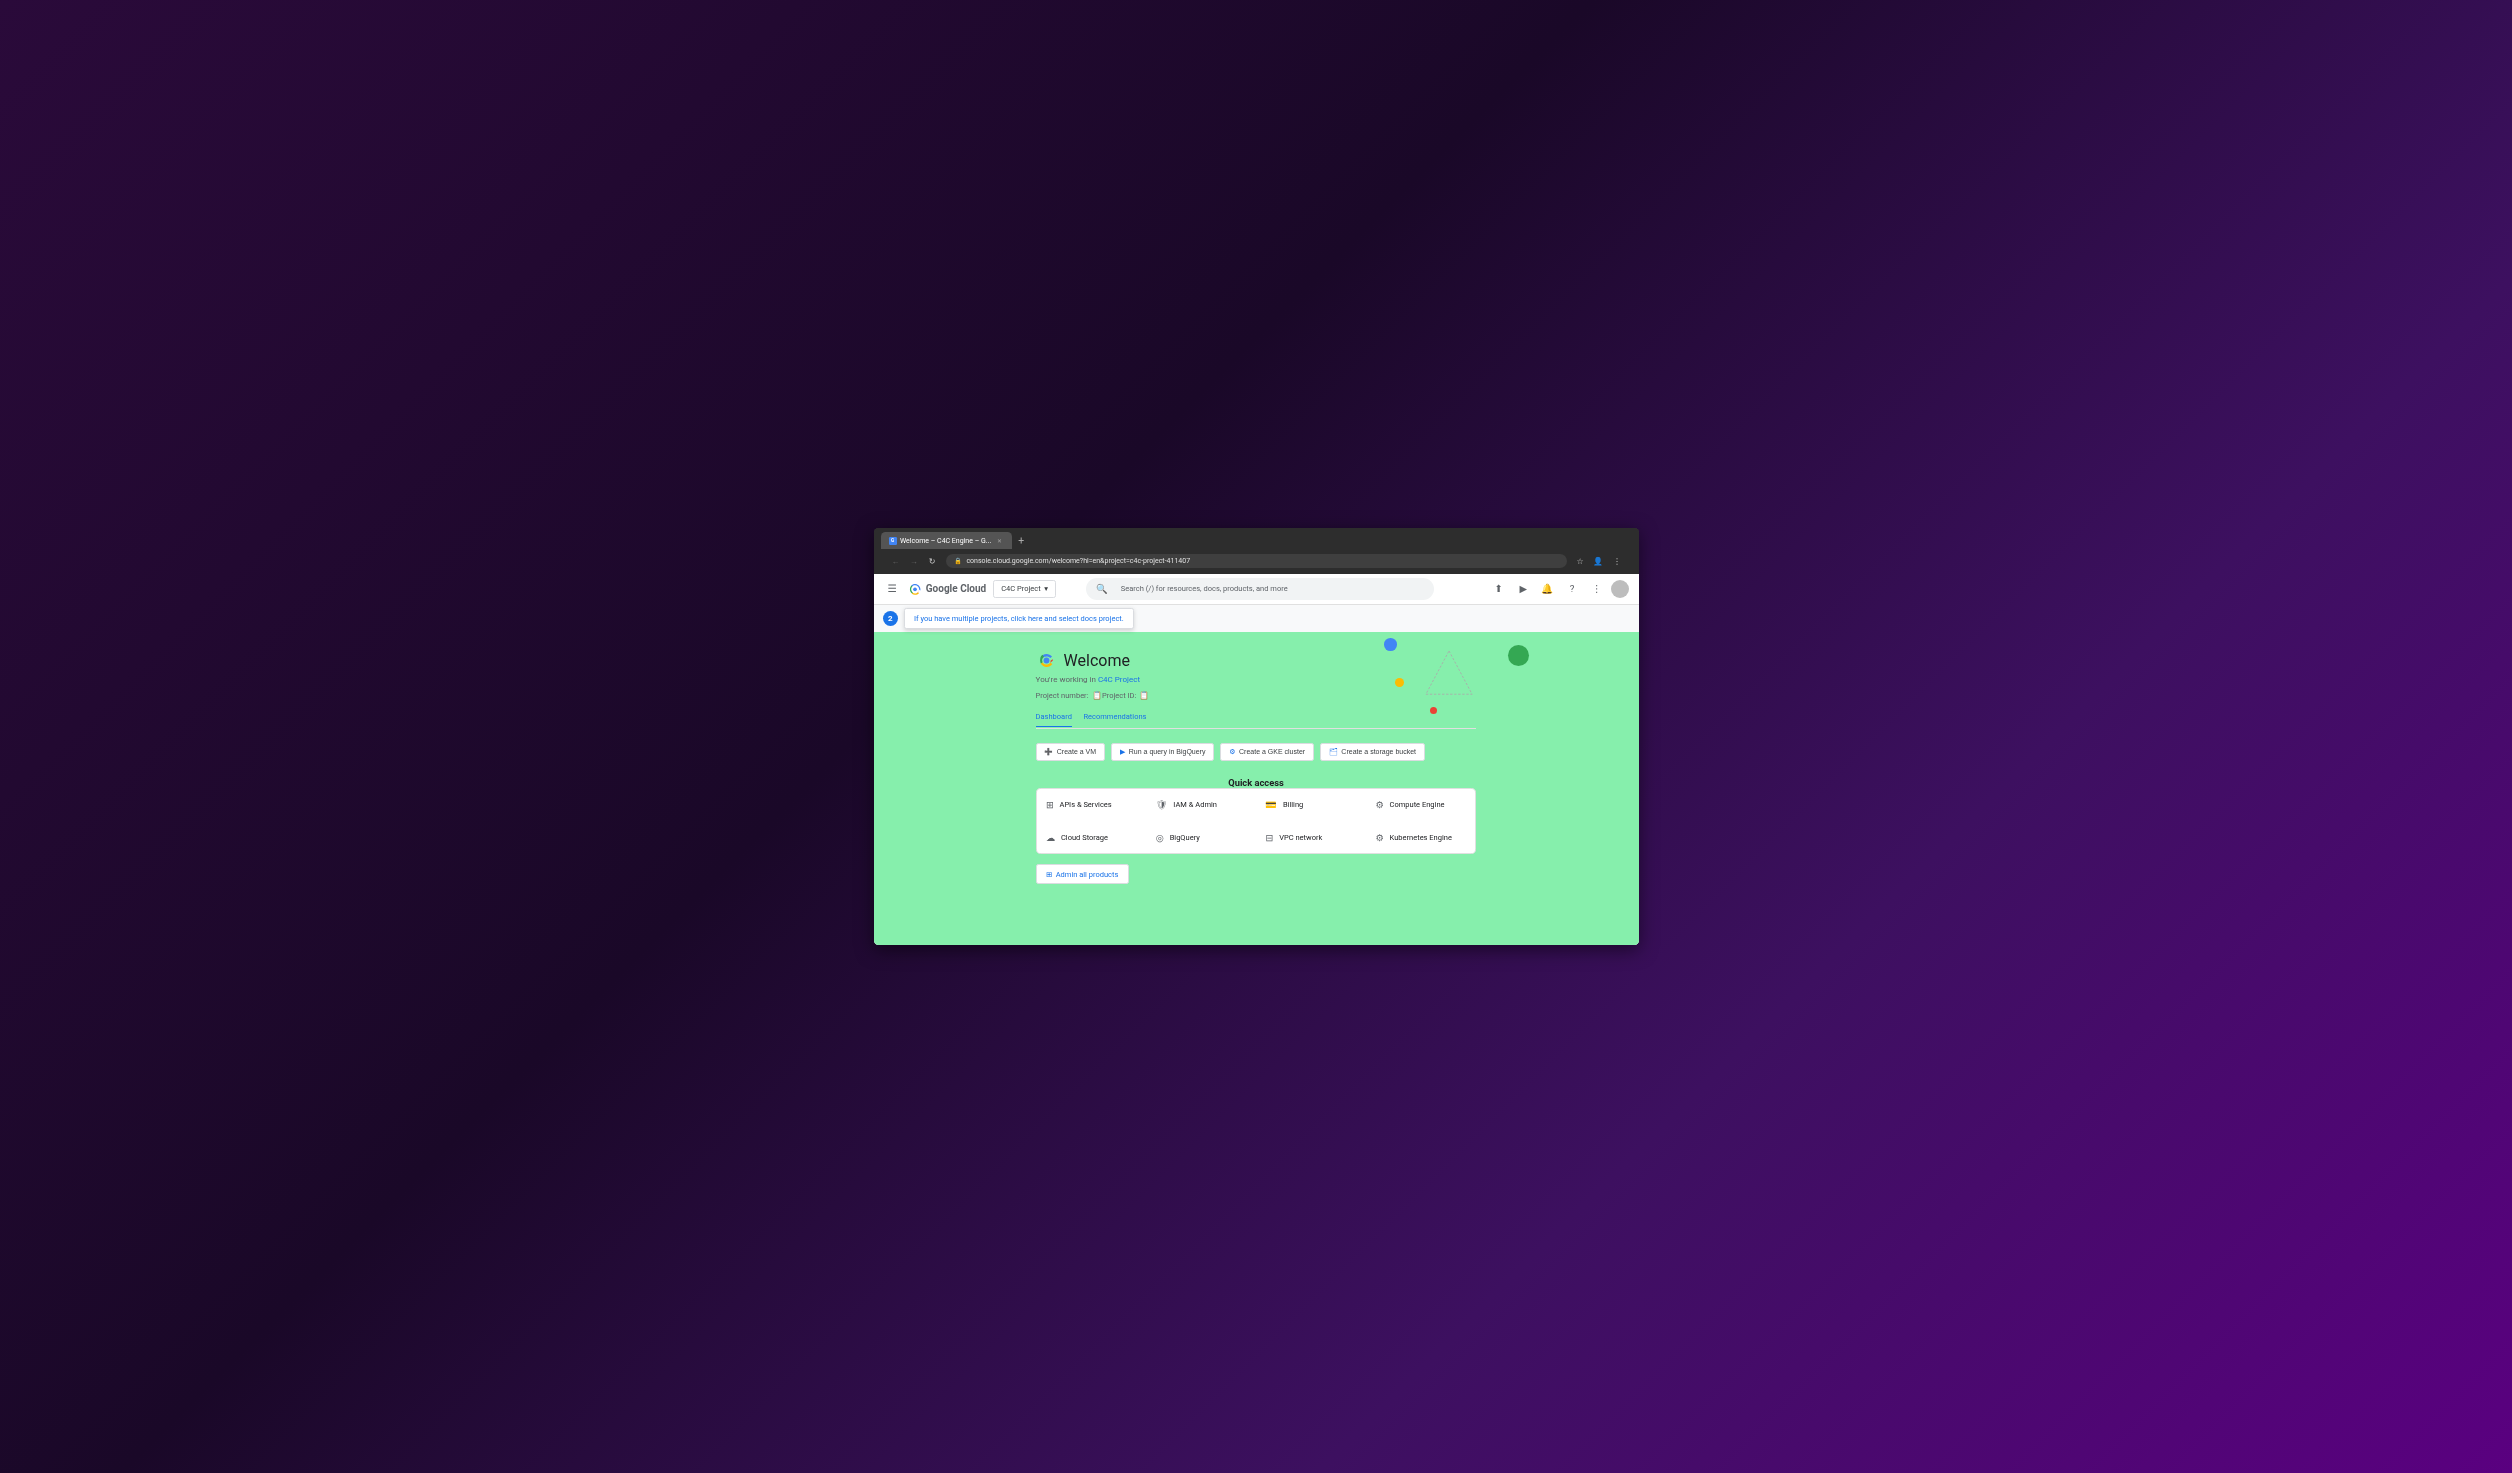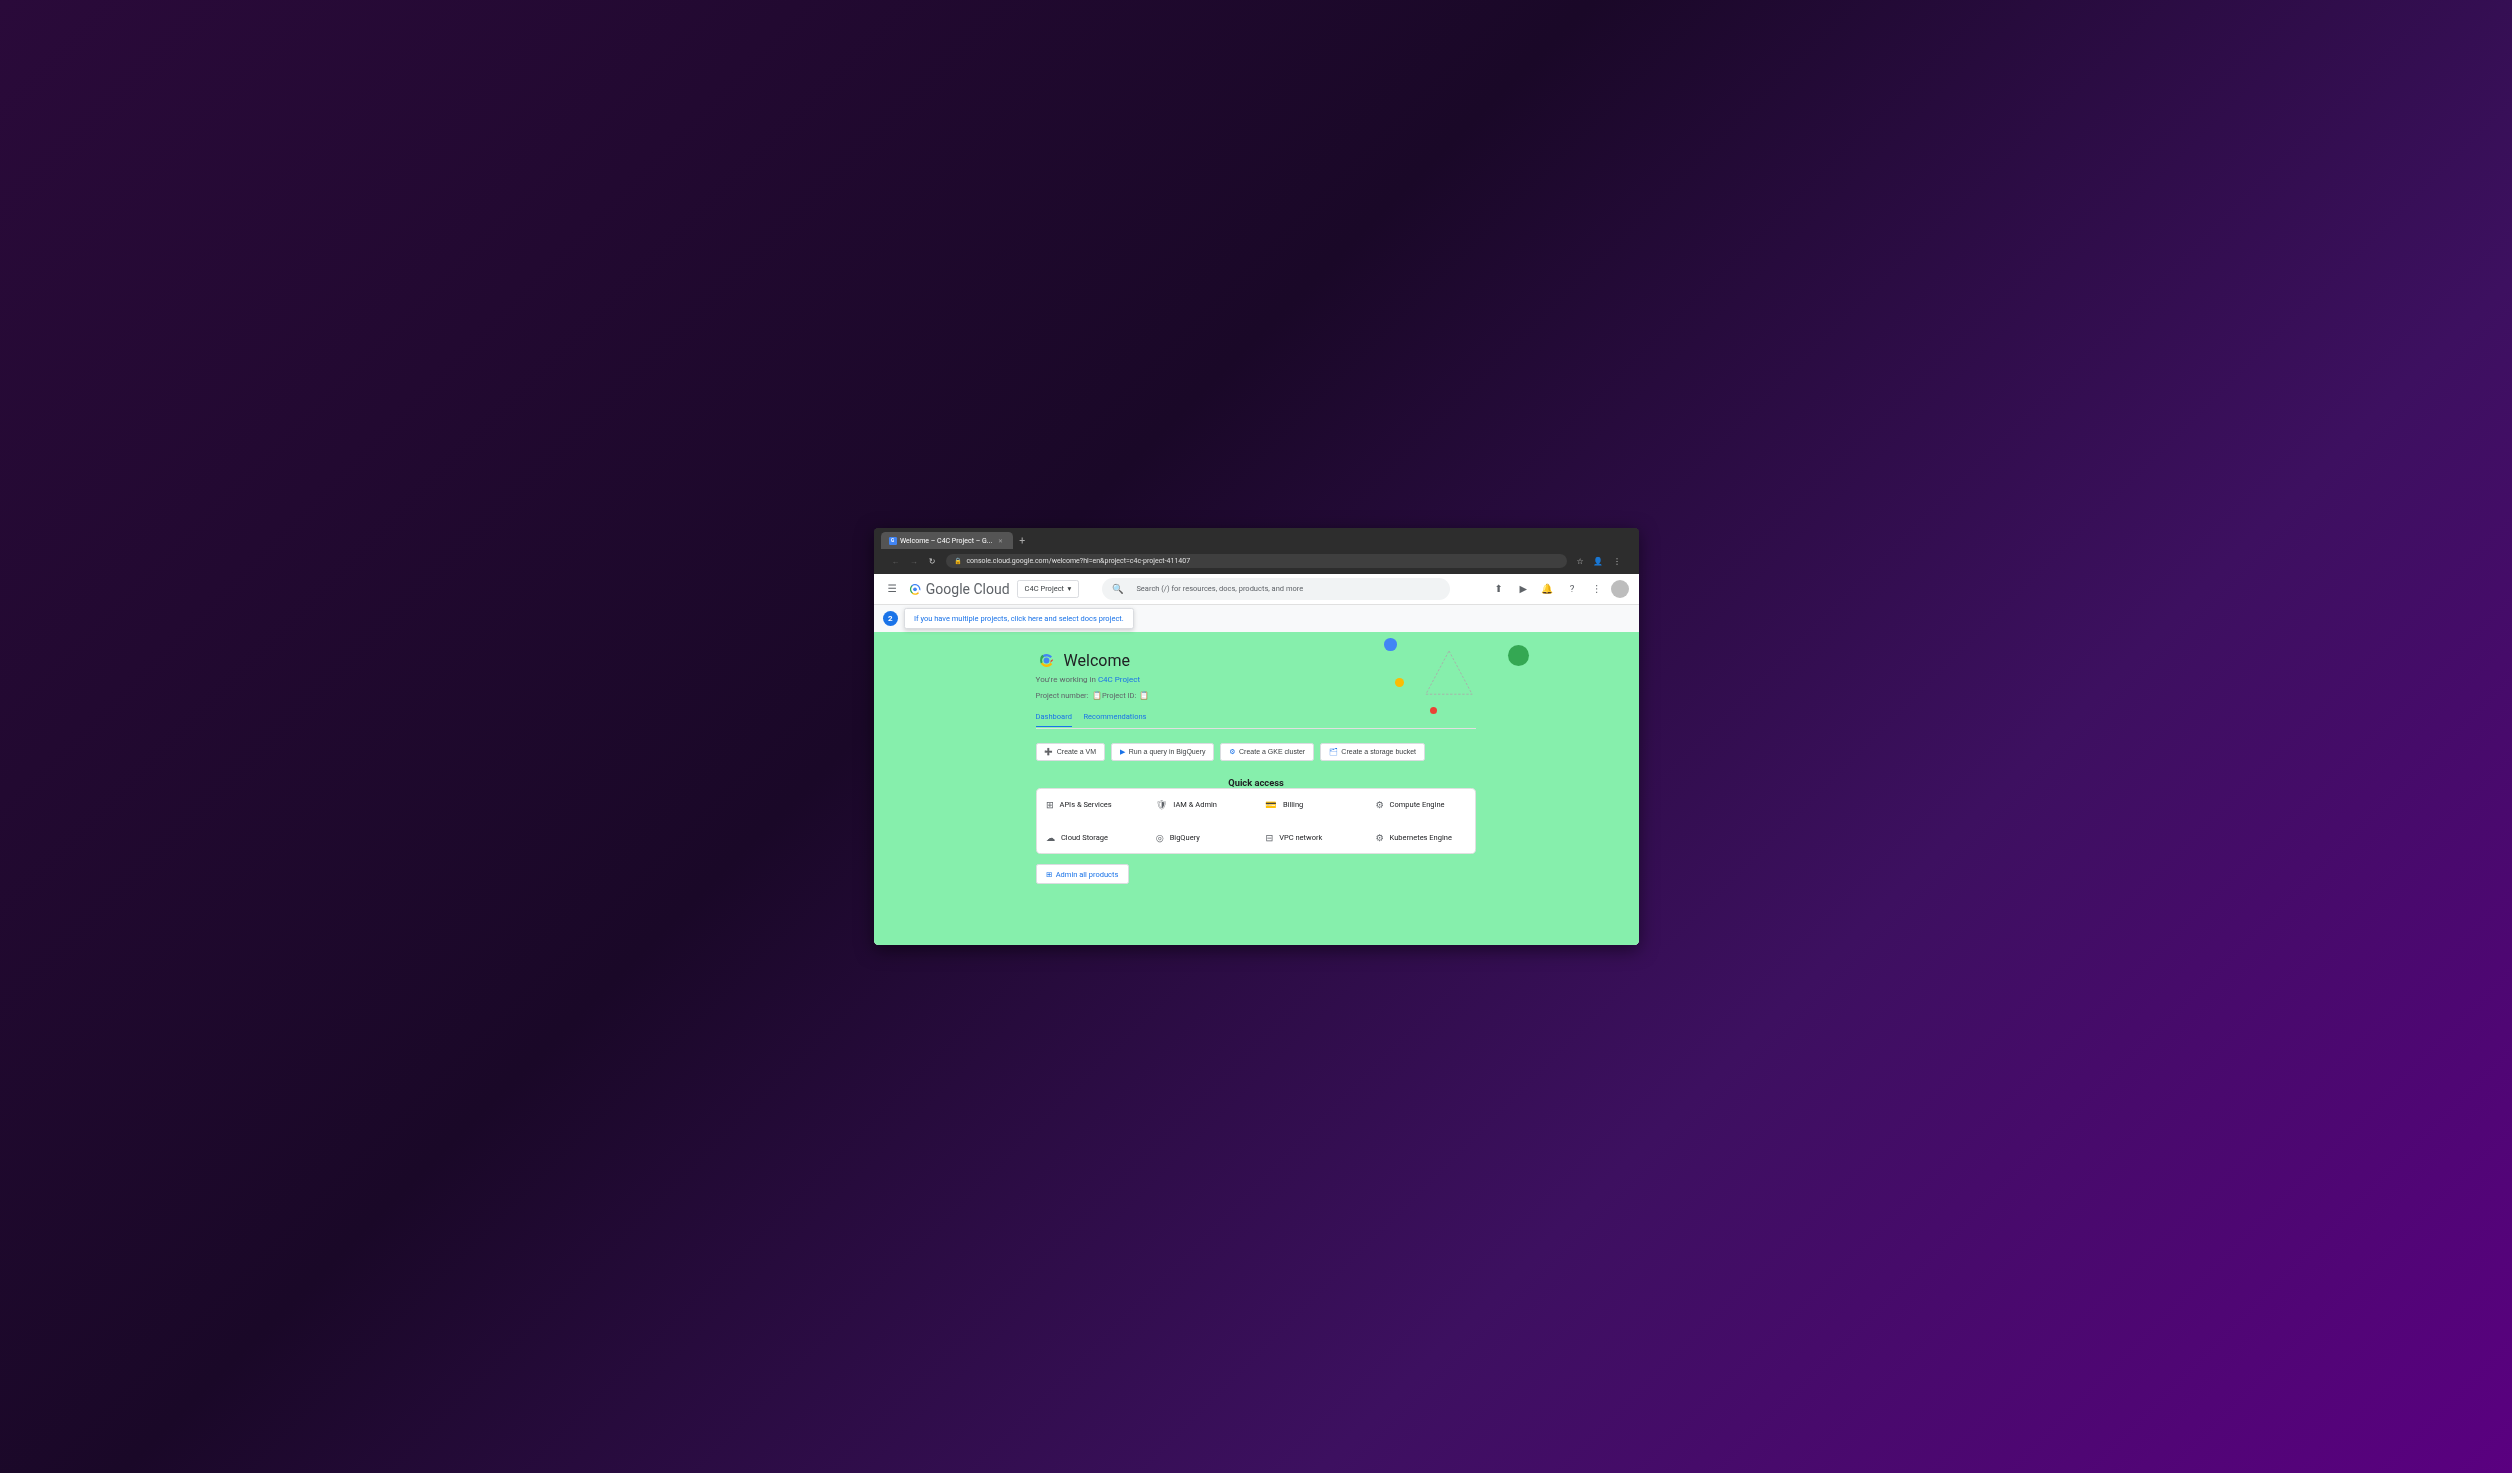--- a/index.html
+++ b/index.html
@@ -145,23 +145,23 @@
     .gcp-logo {
       display: flex;
       align-items: center;
       gap: 3.5px;
       cursor: pointer;
     }
     .gcp-logo-icon {
       width: 14px; height: 14px;
     }
     .gcp-logo-text {
-      font-size: 14px;
-      color: #5f6368;
-      font-weight: 400;
+      font-size: 10px;
+      color: #5f6368;
+      font-weight: 700;
       white-space: nowrap;
     }
     .project-selector {
       background: #fff;
       border: 0.6px solid #dadce0;
       border-radius: 2.3px;
       padding: 3.5px 7px;
       display: flex;
       align-items: center;
       gap: 3.5px;
@@ -420,21 +420,21 @@
 </head>
 <body>
 
 <div class="browser-window">
 
   <div class="browser-chrome">
 
     <div class="tab-bar">
       <div class="browser-tab active">
         <div class="tab-favicon">G</div>
-        <span>Welcome – C4C Project – G...</span>
+        <span>Welcome – C4C Engine – G...</span>
         <div class="tab-close">✕</div>
       </div>
       <div class="tab-new">+</div>
     </div>
 
     <div class="address-bar">
       <div class="nav-buttons">
         <div class="nav-btn disabled">←</div>
         <div class="nav-btn disabled">→</div>
         <div class="nav-btn">↻</div>

